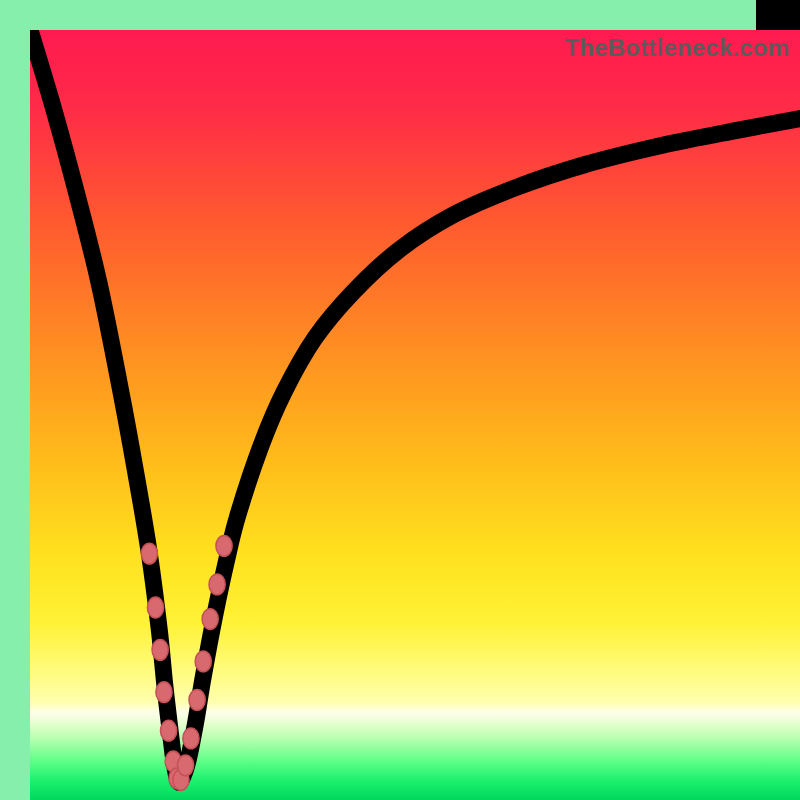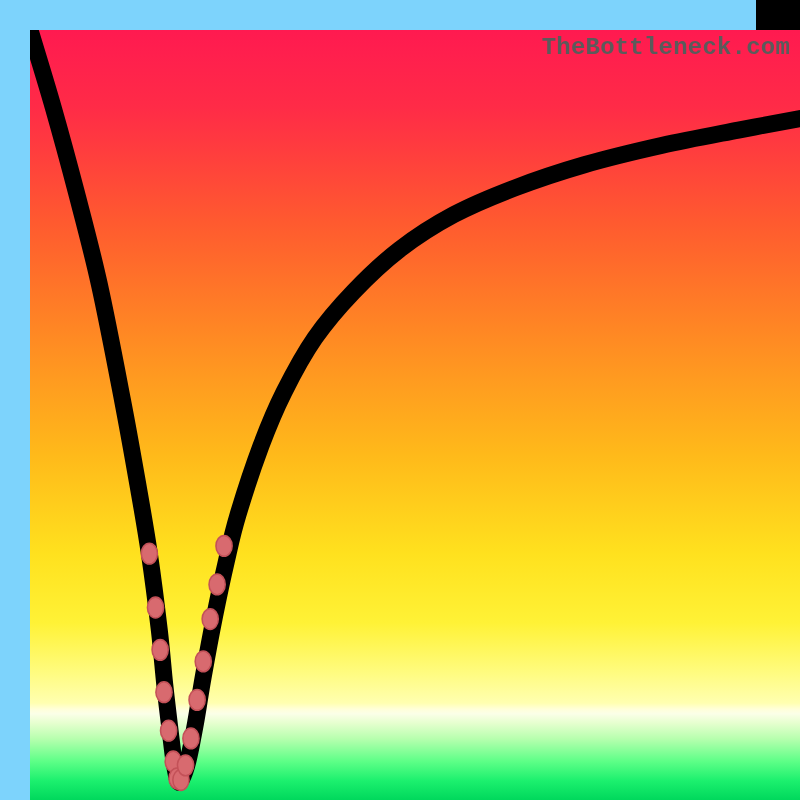--- a/index.html
+++ b/index.html
@@ -8,22 +8,21 @@
     width: 800px;
     height: 800px;
     overflow: hidden;
     background: #000;
     font-family: Arial, Helvetica, sans-serif;
   }
   .frame {
     position: relative;
     width: 756px;
     height: 800px;
-    background: #7dd3fc;
-    font-family: Liberation Mono, monospace;
+    background: #86efac;
   }
   .plot-area {
     position: absolute;
     left: 30px;
     top: 30px;
     width: 770px;
     height: 770px;
     overflow: hidden;
   }
   .gradient {

